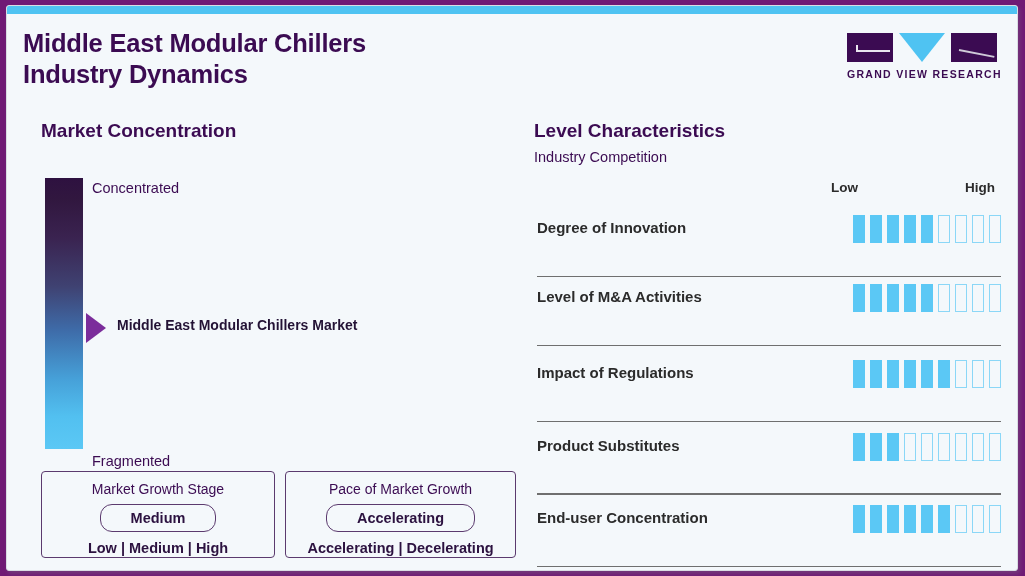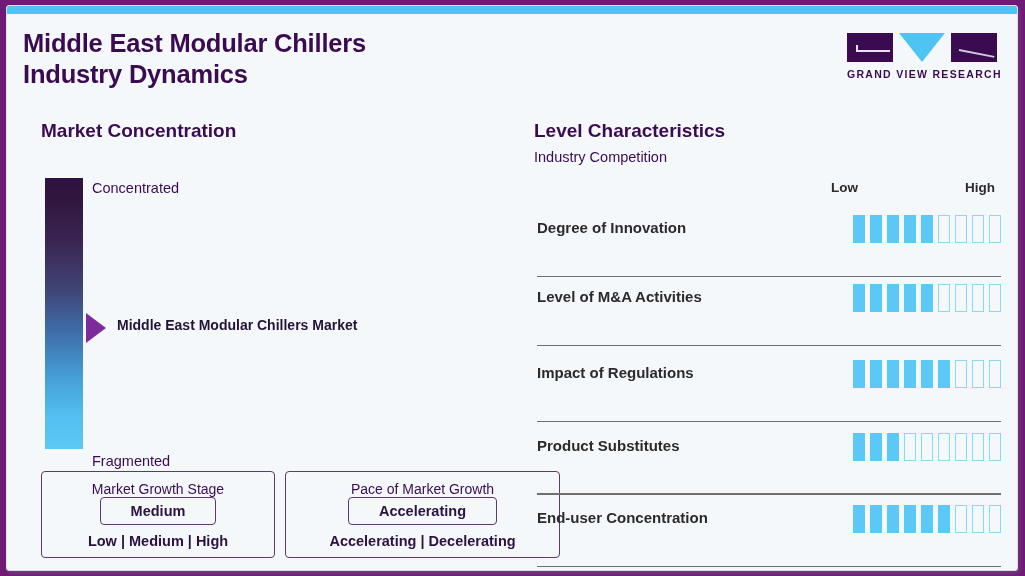--- a/index.html
+++ b/index.html
@@ -187,33 +187,34 @@
     position: absolute;
     top: 465px;
     height: 87px;
     border: 1px solid #5B3A6E;
     border-radius: 4px;
     background: #f4f8fb;
     box-sizing: border-box;
     text-align: center;
   }
   #box-growth-stage { left: 34px; width: 234px; }
-  #box-growth-pace { left: 278px; width: 275px; }
+  #box-growth-pace { left: 278px; width: 231px; }
 
   .stat-title {
     margin-top: 9px;
     font-size: 14px;
     color: #3B0B52;
     font-weight: normal;
   }
   .stat-value {
     display: inline-block;
+    margin-top: 7px;
     padding: 5px 30px;
     border: 1px solid #5B3A6E;
-    border-radius: 4px;
+    border-radius: 12px;
     background: #f4f8fb;
     font-size: 14.5px;
     font-weight: bold;
     color: #2C1240;
   }
   .stat-scale {
     margin-top: 8px;
     font-size: 14.5px;
     font-weight: bold;
     color: #2C1240;

